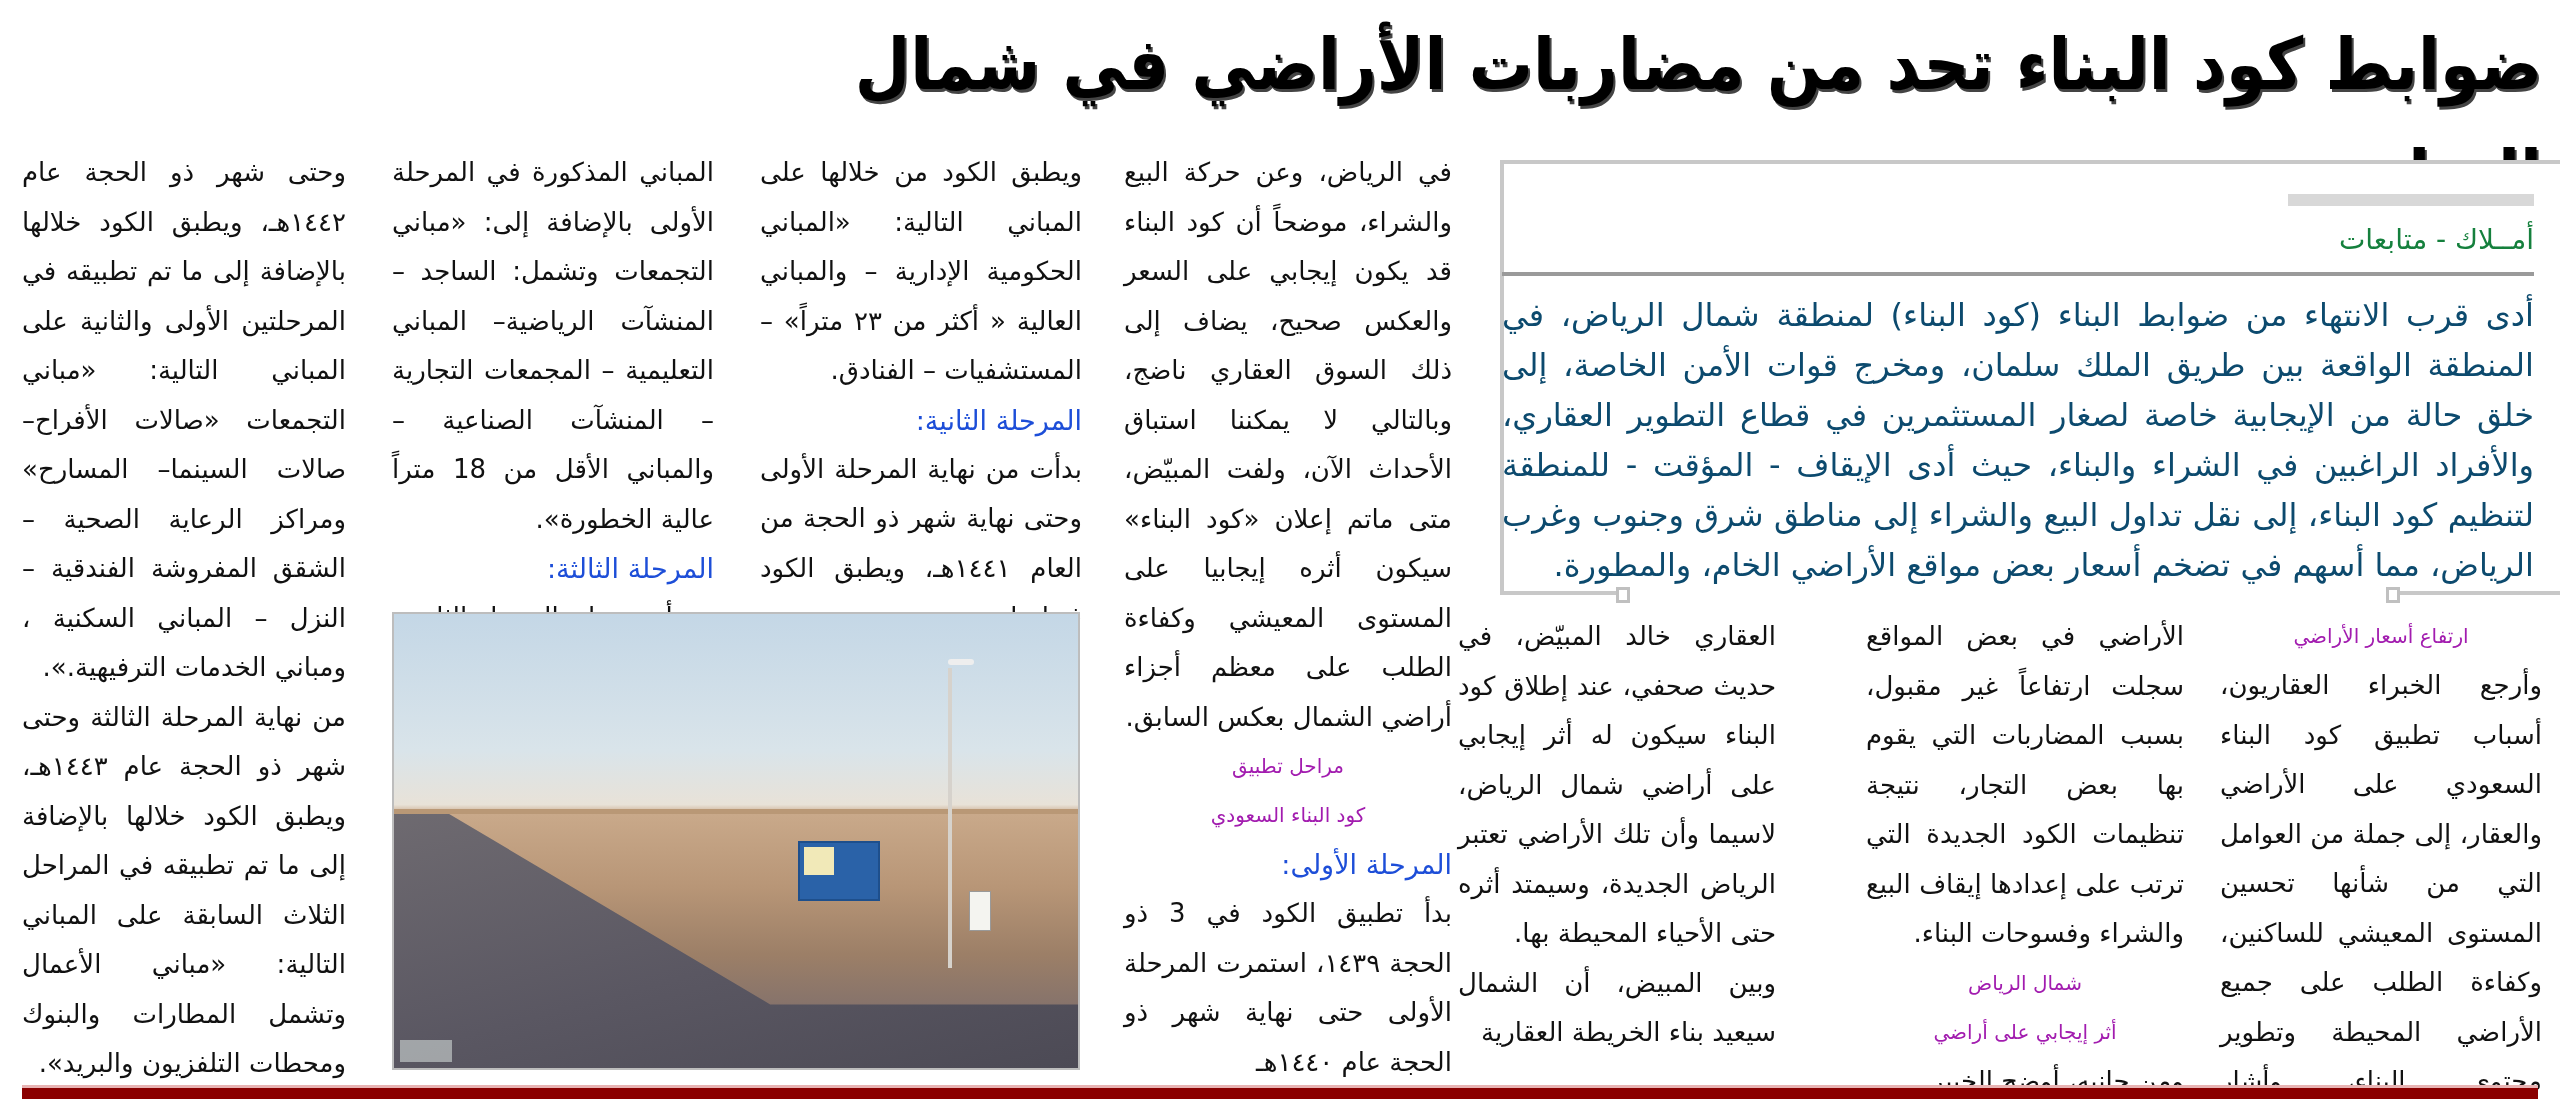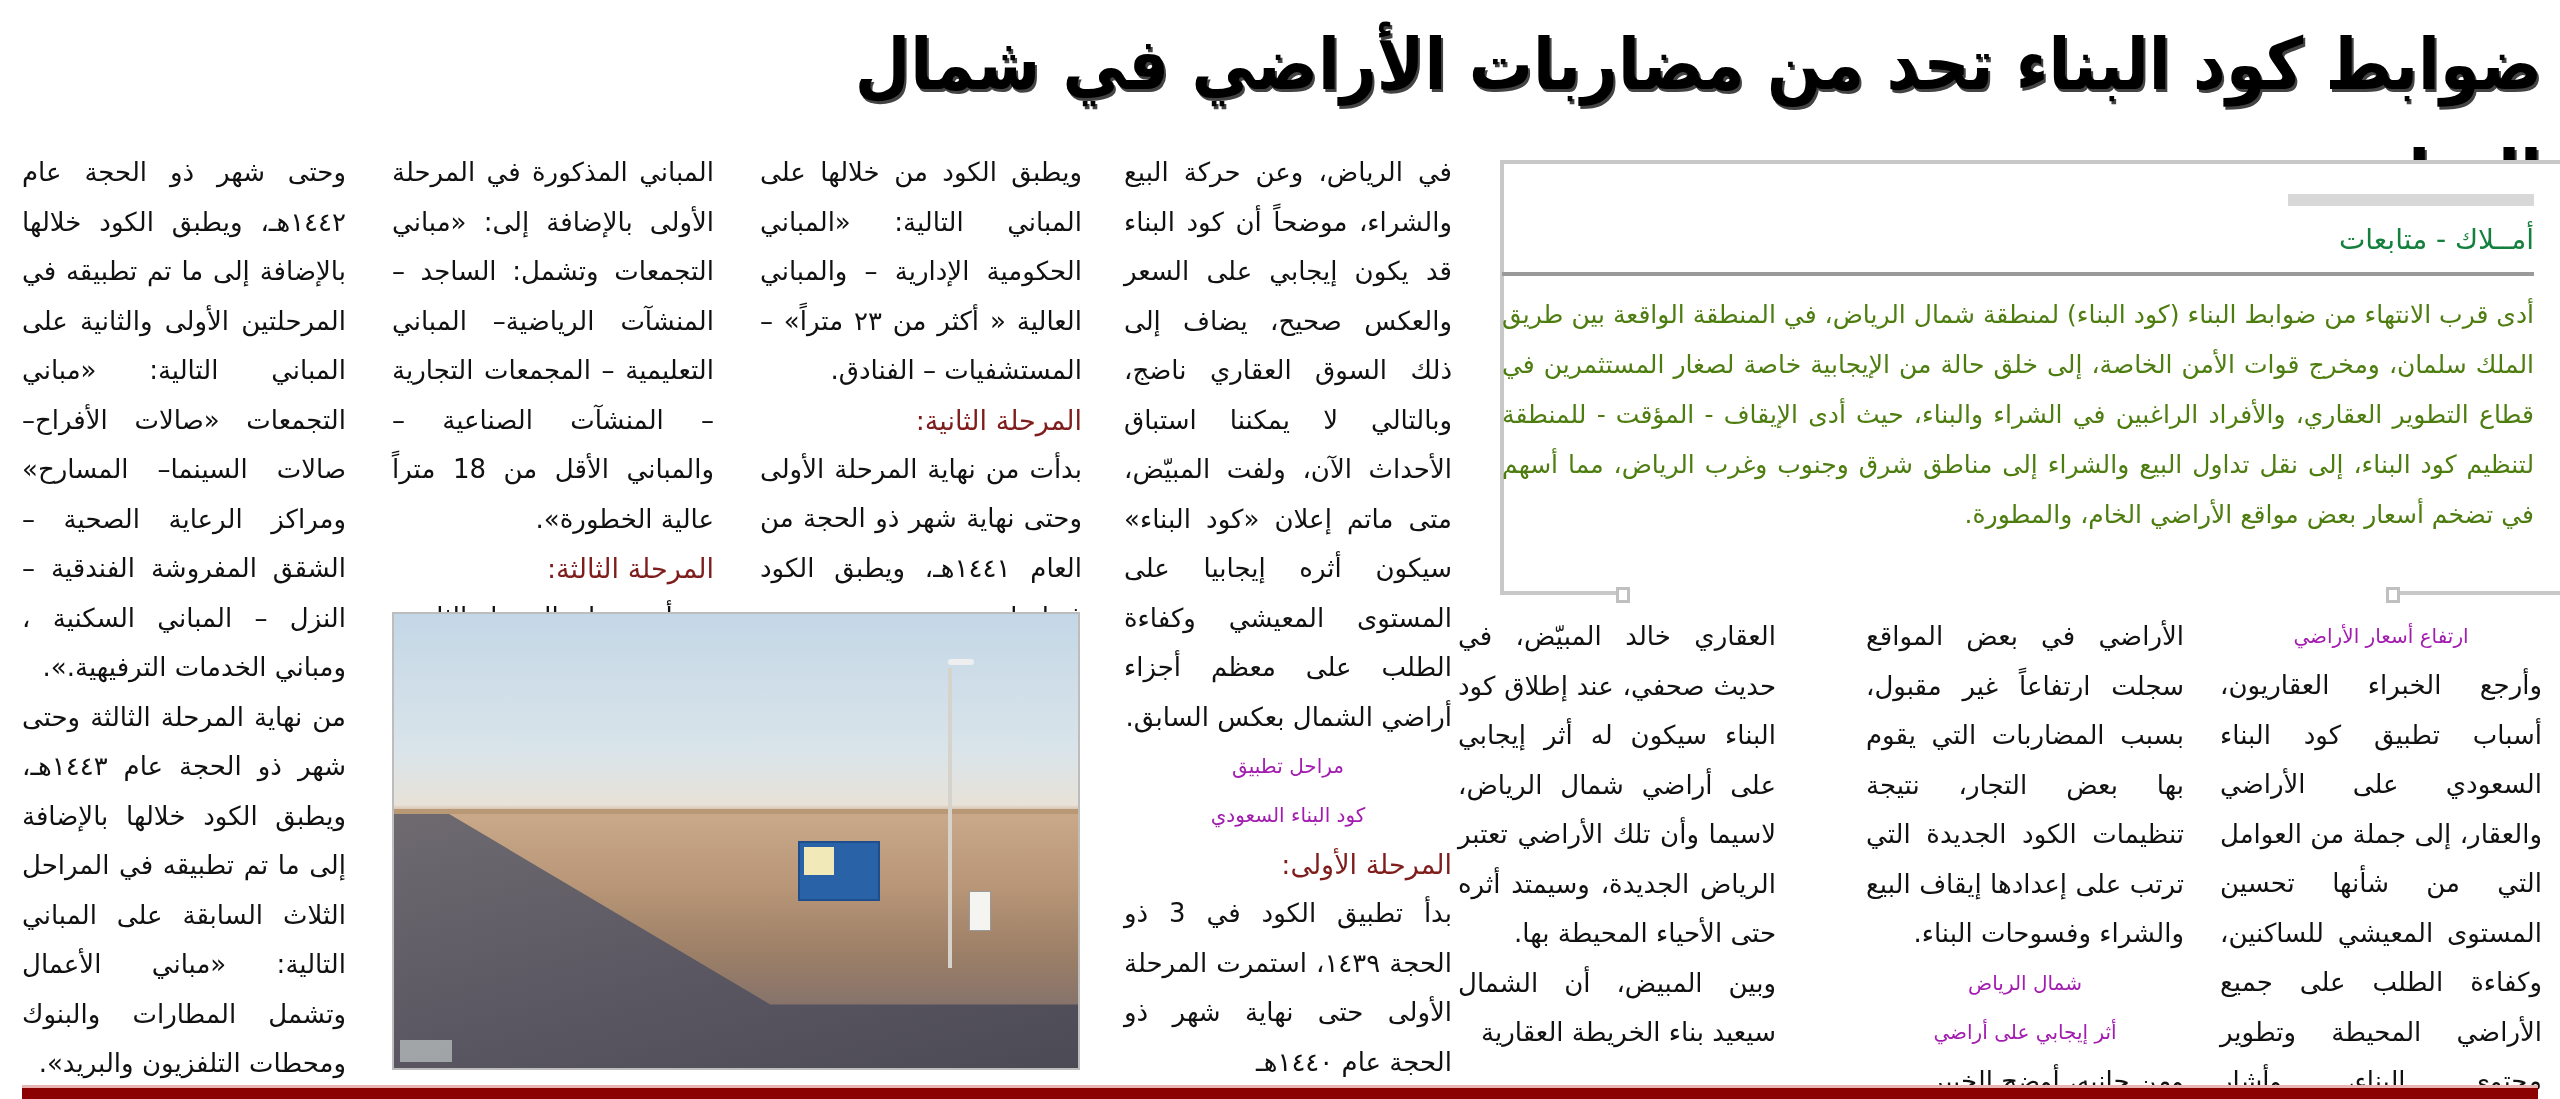--- a/index.html
+++ b/index.html
@@ -34,29 +34,29 @@
     position: absolute; top: 30px; right: 26px; width: 246px; height: 12px; background: #d8d8d8;
   }
   .lead-box .byline {
     position: absolute; top: 48px; right: 26px; font-size: 28px; color: #15803d; line-height: 56px;
   }
   .lead-box .rule {
     position: absolute; top: 108px; right: 26px; left: -2px; height: 4px; background: #9a9a9a;
   }
   .lead-box .lead-text {
     position: absolute; top: 126px; right: 26px; left: -2px;
-    font-size: 25px; line-height: 50px; color: #4d7c0f; text-align: justify; text-align-last: right;
+    font-size: 32px; line-height: 50px; color: #0c4a6e; text-align: justify; text-align-last: right;
   }
 
   .col {
     position: absolute; font-size: 26px; line-height: 49.5px; text-align: justify; color: #111;
   }
   .col p { text-align: justify; }
   .col .sub-red { color: #a21caf; text-align: center; font-size: 20px; line-height: 49px; }
-  .col .sub-grey { color: #7f1d1d; font-size: 27px; line-height: 49px; }
+  .col .sub-grey { color: #1d4ed8; font-size: 27px; line-height: 49px; }
 
   .photo {
     position: absolute; left: 392px; top: 612px; width: 688px; height: 458px;
     border: 2px solid #bdbdbd; overflow: hidden;
     background: linear-gradient(180deg, #c4d7e6 0%, #d9e4ea 30%, #e8e2d8 42%, #c9a98a 44%, #b89677 60%, #9c7f67 75%, #6b6470 100%);
   }
   .photo .road {
     position: absolute; left: 0; bottom: 0; width: 100%; height: 56%;
     background: linear-gradient(165deg, #6e6a70 0%, #5a5762 55%, #4c4a55 100%);
     clip-path: polygon(0 0, 8% 0, 55% 75%, 100% 75%, 100% 100%, 0 100%);

